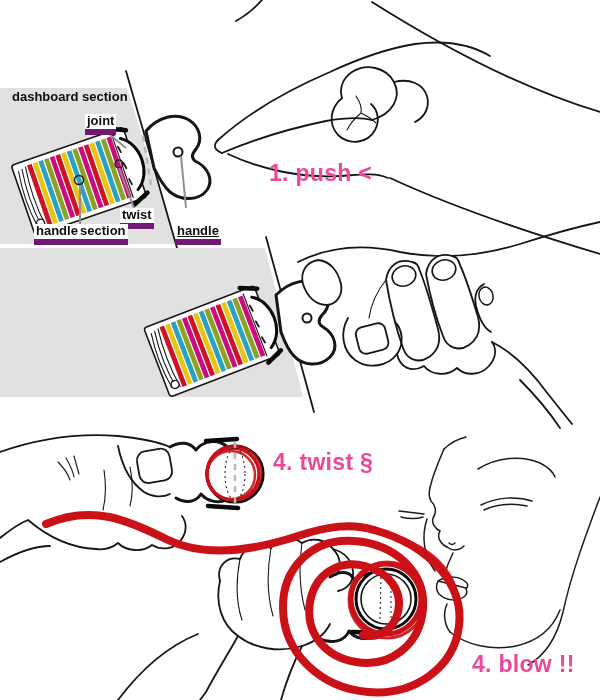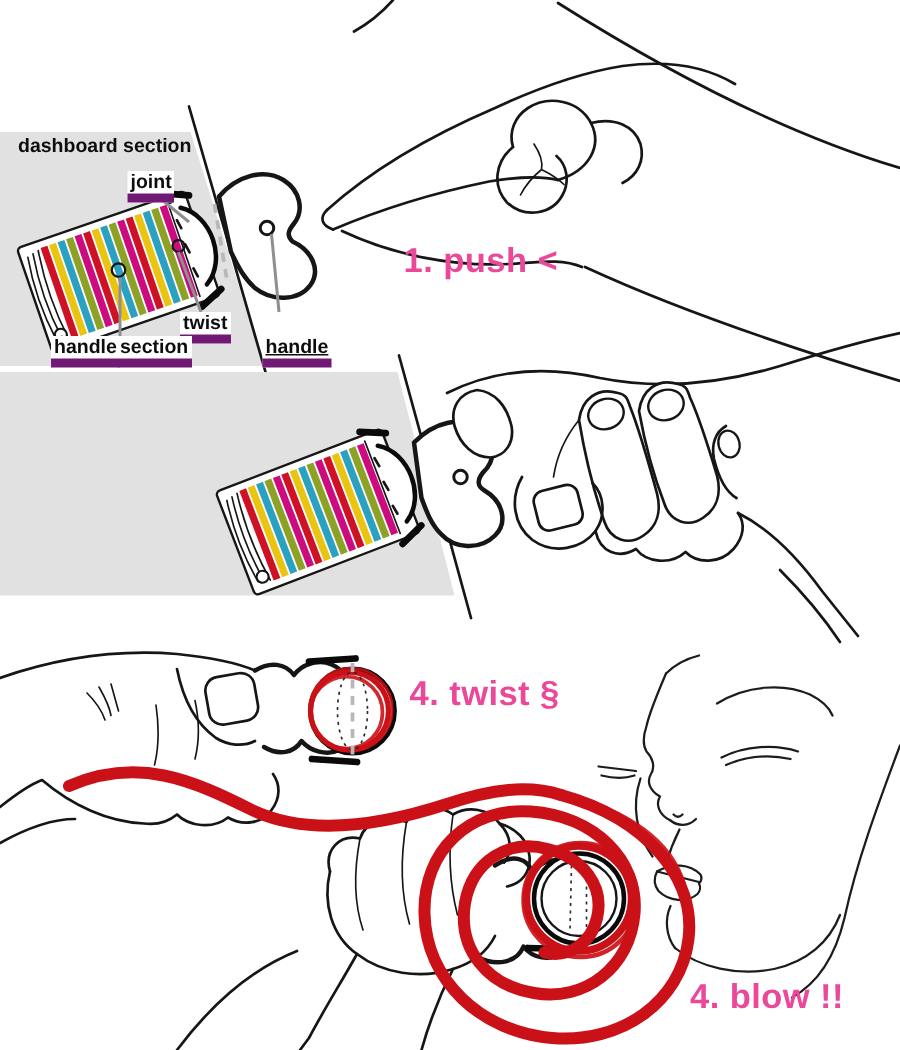--- a/index.html
+++ b/index.html
@@ -178,14 +178,14 @@
 
   <div class="label noline" style="left:10px;top:90px;">dashboard section</div>
   <div class="label" style="left:85px;top:114px;">joint</div>
   <div class="label" style="left:120px;top:208px;">twist</div>
   <div class="label" style="left:175px;top:224px;text-decoration:underline;">handle</div>
   <div class="label" style="left:34px;top:224px;">handle</div>
   <div class="label" style="left:78px;top:224px;">section</div>
 
   <div class="step" style="left:269px;top:160px;">1. push &lt;</div>
   <div class="step" style="left:273px;top:449px;">4. twist §</div>
-  <div class="step" style="left:460px;top:651px;">4. blow !!</div>
+  <div class="step" style="left:472px;top:651px;">4. blow !!</div>
 </div>
 
 </body></html>

